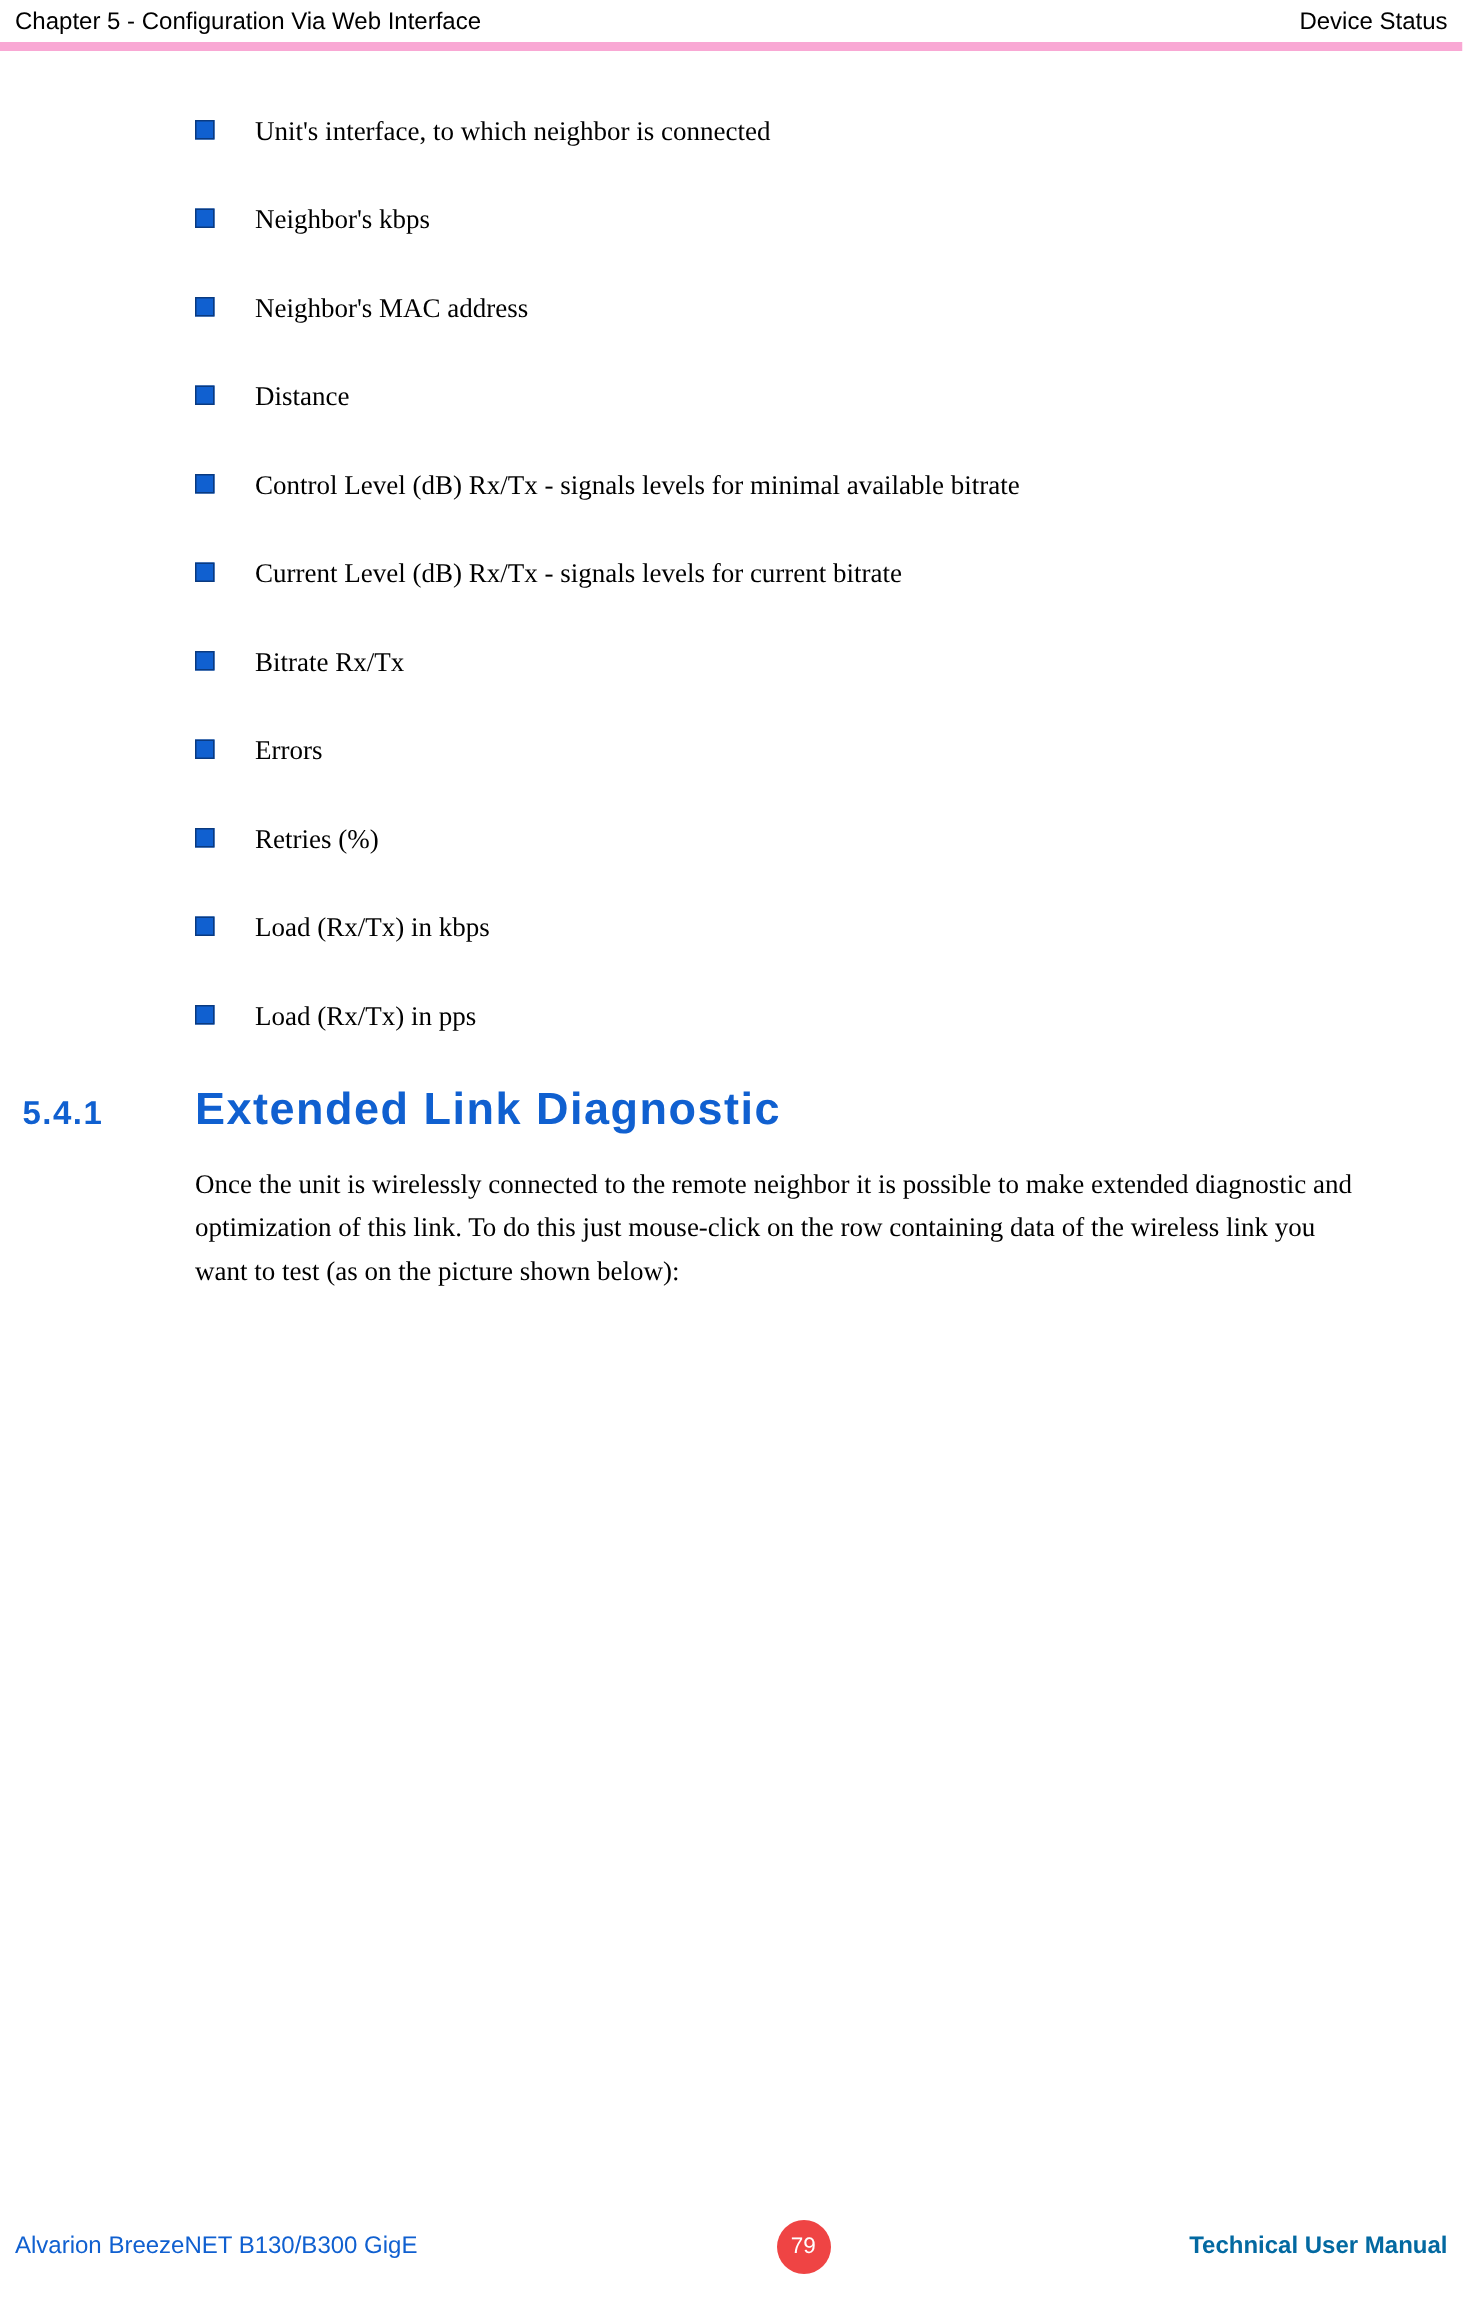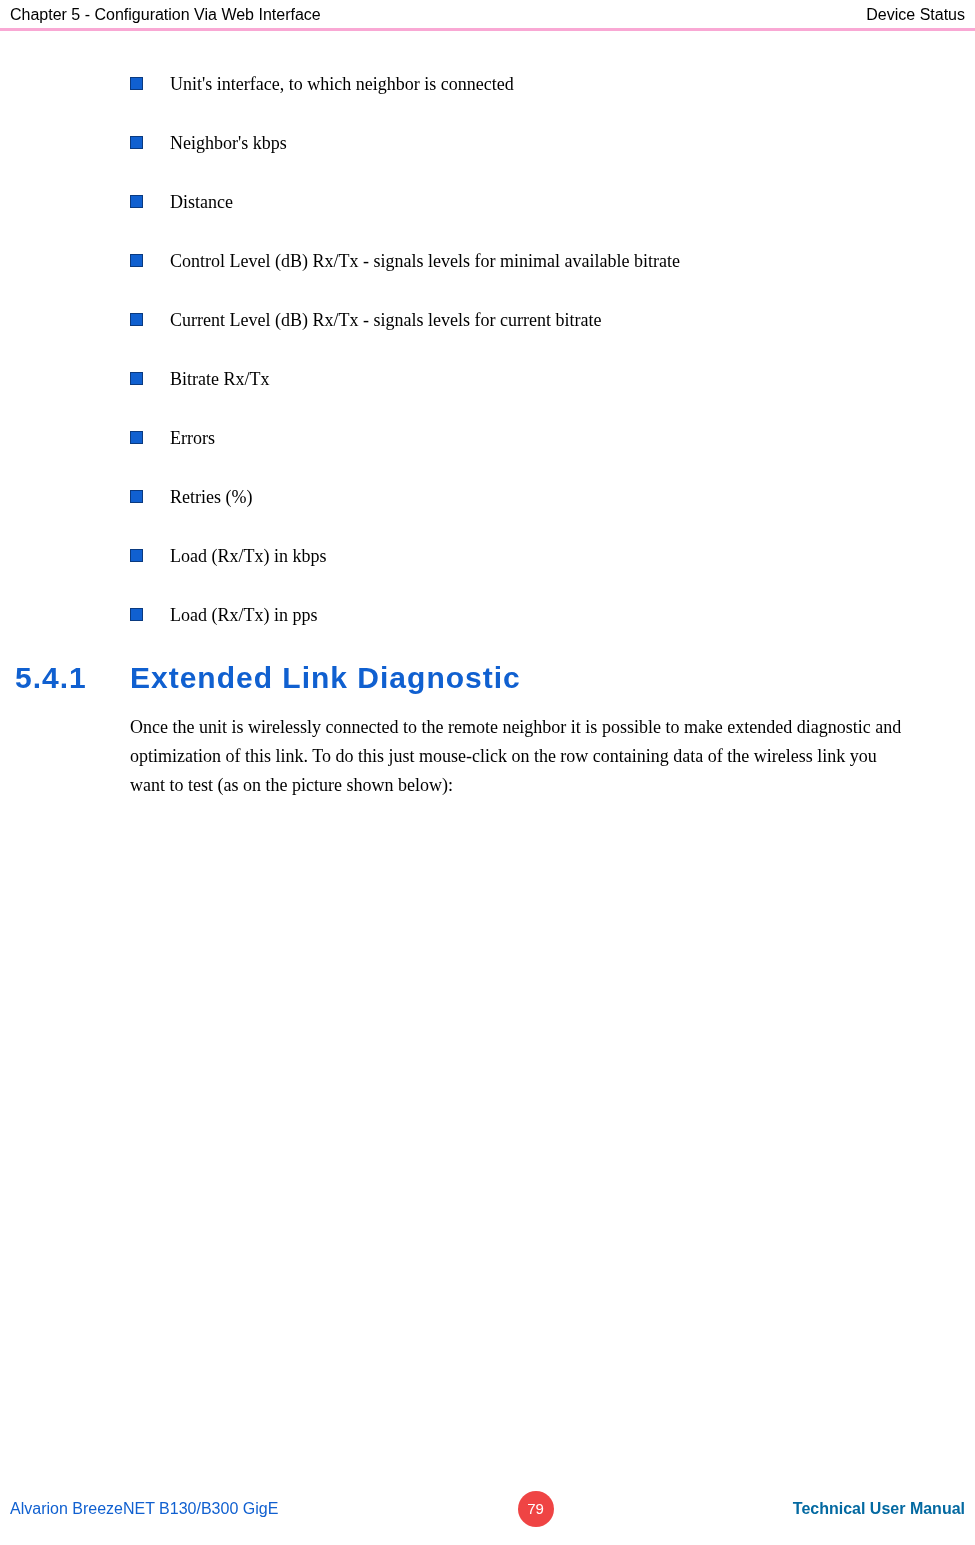--- a/index.html
+++ b/index.html
@@ -10,21 +10,21 @@
     color: #000;
     width: 975px;
     height: 1545px;
     position: relative;
     background: #fff;
   }
   .header {
     display: flex;
     justify-content: space-between;
     padding: 6px 10px 4px 10px;
-    border-bottom: 3px solid #f9a8d4;
+    border-bottom: 6px solid #f9a8d4;
     font-family: Arial, Helvetica, sans-serif;
     font-size: 16px;
     color: #000;
   }
   .content {
     padding: 40px 60px 0 130px;
   }
   .bullet-list {
     list-style: none;
     padding: 0;
@@ -49,38 +49,38 @@
   .section-heading-row {
     display: flex;
     align-items: baseline;
     margin-left: -115px;
     margin-top: 20px;
     margin-bottom: 18px;
   }
   .section-num {
     font-family: Arial, Helvetica, sans-serif;
     font-weight: bold;
-    font-size: 30px;
+    font-size: 22px;
     color: #1060d0;
     width: 115px;
     letter-spacing: 1px;
   }
   .section-title {
     font-family: Arial, Helvetica, sans-serif;
     font-weight: bold;
     font-size: 30px;
     color: #1060d0;
     letter-spacing: 1px;
   }
   .body-text {
     line-height: 1.6;
   }
   .footer {
     position: absolute;
-    bottom: 0;
+    bottom: 11px;
     left: 0;
     right: 0;
     display: flex;
     justify-content: space-between;
     align-items: center;
     padding: 8px 10px 18px 10px;
     font-family: Arial, Helvetica, sans-serif;
     font-size: 16px;
   }
   .footer-left {
@@ -108,20 +108,21 @@
 
 <div class="header">
   <span>Chapter 5 - Configuration Via Web Interface</span>
   <span>Device Status</span>
 </div>
 
 <div class="content">
   <ul class="bullet-list">
     <li>Unit's interface, to which neighbor is connected</li>
     <li>Neighbor's kbps</li>
+    <li>Neighbor's MAC address</li>
     <li>Distance</li>
     <li>Control Level (dB) Rx/Tx - signals levels for minimal available bitrate</li>
     <li>Current Level (dB) Rx/Tx - signals levels for current bitrate</li>
     <li>Bitrate Rx/Tx</li>
     <li>Errors</li>
     <li>Retries (%)</li>
     <li>Load (Rx/Tx) in kbps</li>
     <li>Load (Rx/Tx) in pps</li>
   </ul>
 

